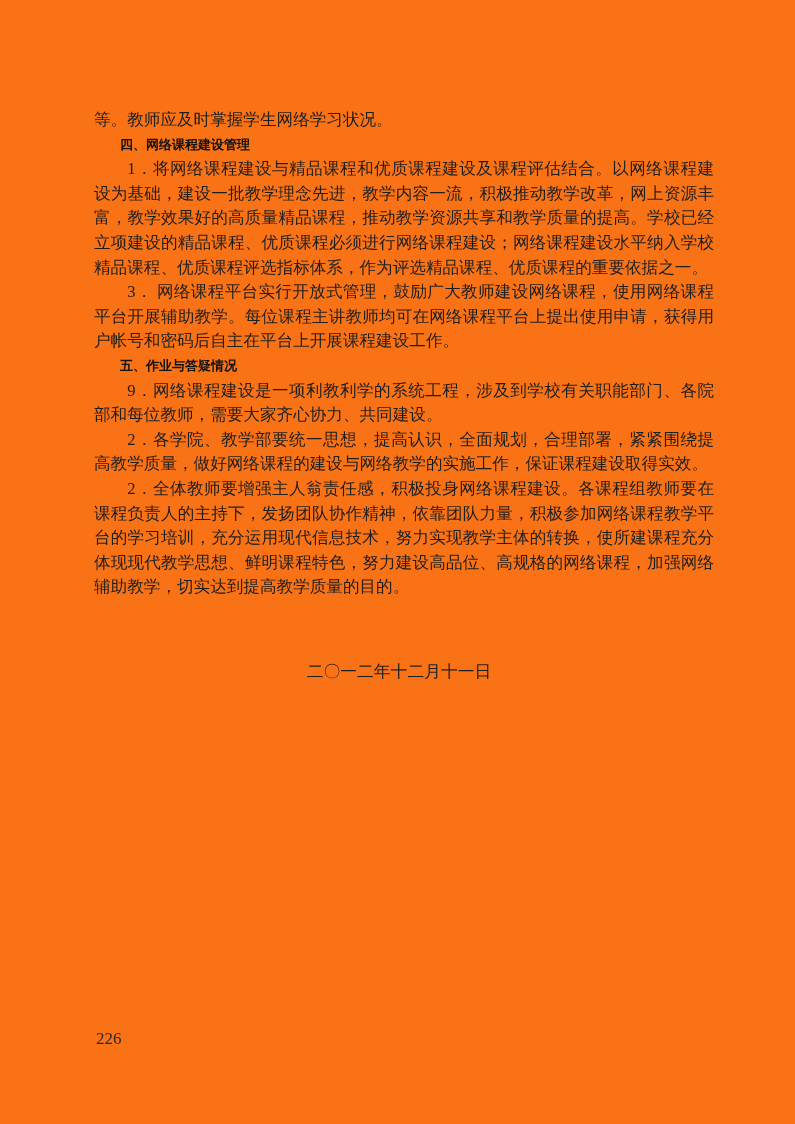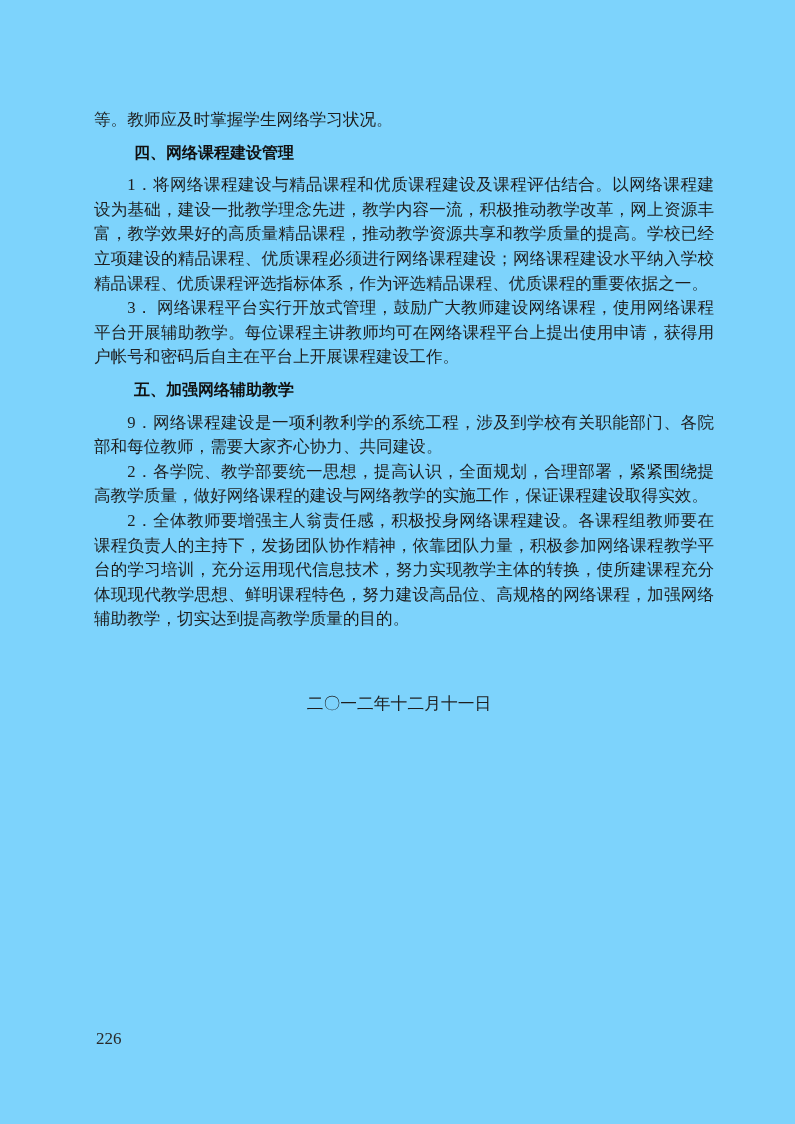--- a/index.html
+++ b/index.html
@@ -14,43 +14,43 @@
     overflow: hidden;
     font-family: "Liberation Serif", "DejaVu Serif", serif;
     color: #1e1e1e;
   }
   .page {
     position: absolute;
     left: 0;
     top: 0;
     width: 795px;
     height: 1124px;
-    background: #7dd3fc;
+    background: #f97316;
   }
   .text-area {
     position: absolute;
     left: 94px;
     top: 108px;
     width: 620px;
   }
   .para {
     margin: 0;
     font-size: 16.6px;
     line-height: 24.6px;
     text-align: justify;
     text-indent: 2em;
     word-break: break-all;
     letter-spacing: 0;
   }
   .para.no-indent {
     text-indent: 0;
   }
   .heading {
-    margin: 8px;
-    font-size: 16px;
+    margin: 0;
+    font-size: 13px;
     line-height: 24.6px;
     font-weight: bold;
     text-indent: 2em;
     font-family: "Liberation Sans", "DejaVu Sans", sans-serif;
     color: #111111;
   }
   .date-line {
     margin: 60px 0 0 0;
     font-size: 16.8px;
     line-height: 24.6px;
@@ -75,21 +75,21 @@
     <p class="para no-indent">等。教师应及时掌握学生网络学习状况。</p>
 
     <p class="heading">四、网络课程建设管理</p>
 
     <p class="para">1．将网络课程建设与精品课程和优质课程建设及课程评估结合。以网络课程建设为基础，建设一批教学理念先进，教学内容一流，积极推动教学改革，网上资源丰富，教学效果好的高质量精品课程，推动教学资源共享和教学质量的提高。学校已经立项建设的精品课程、优质课程必须进行网络课程建设；网络课程建设水平纳入学校精品课程、优质课程评选指标体系，作为评选精品课程、优质课程的重要依据之一。</p>
 
 
     <p class="para">3． 网络课程平台实行开放式管理，鼓励广大教师建设网络课程，使用网络课程平台开展辅助教学。每位课程主讲教师均可在网络课程平台上提出使用申请，获得用户帐号和密码后自主在平台上开展课程建设工作。</p>
 
 
-    <p class="heading">五、加强网络辅助教学</p>
+    <p class="heading">五、作业与答疑情况</p>
 
     <p class="para">9．网络课程建设是一项利教利学的系统工程，涉及到学校有关职能部门、各院部和每位教师，需要大家齐心协力、共同建设。</p>
 
     <p class="para">2．各学院、教学部要统一思想，提高认识，全面规划，合理部署，紧紧围绕提高教学质量，做好网络课程的建设与网络教学的实施工作，保证课程建设取得实效。</p>
 
     <p class="para">2．全体教师要增强主人翁责任感，积极投身网络课程建设。各课程组教师要在课程负责人的主持下，发扬团队协作精神，依靠团队力量，积极参加网络课程教学平台的学习培训，充分运用现代信息技术，努力实现教学主体的转换，使所建课程充分体现现代教学思想、鲜明课程特色，努力建设高品位、高规格的网络课程，加强网络辅助教学，切实达到提高教学质量的目的。</p>
 
     <p class="date-line">二〇一二年十二月十一日</p>
 
   </div>

